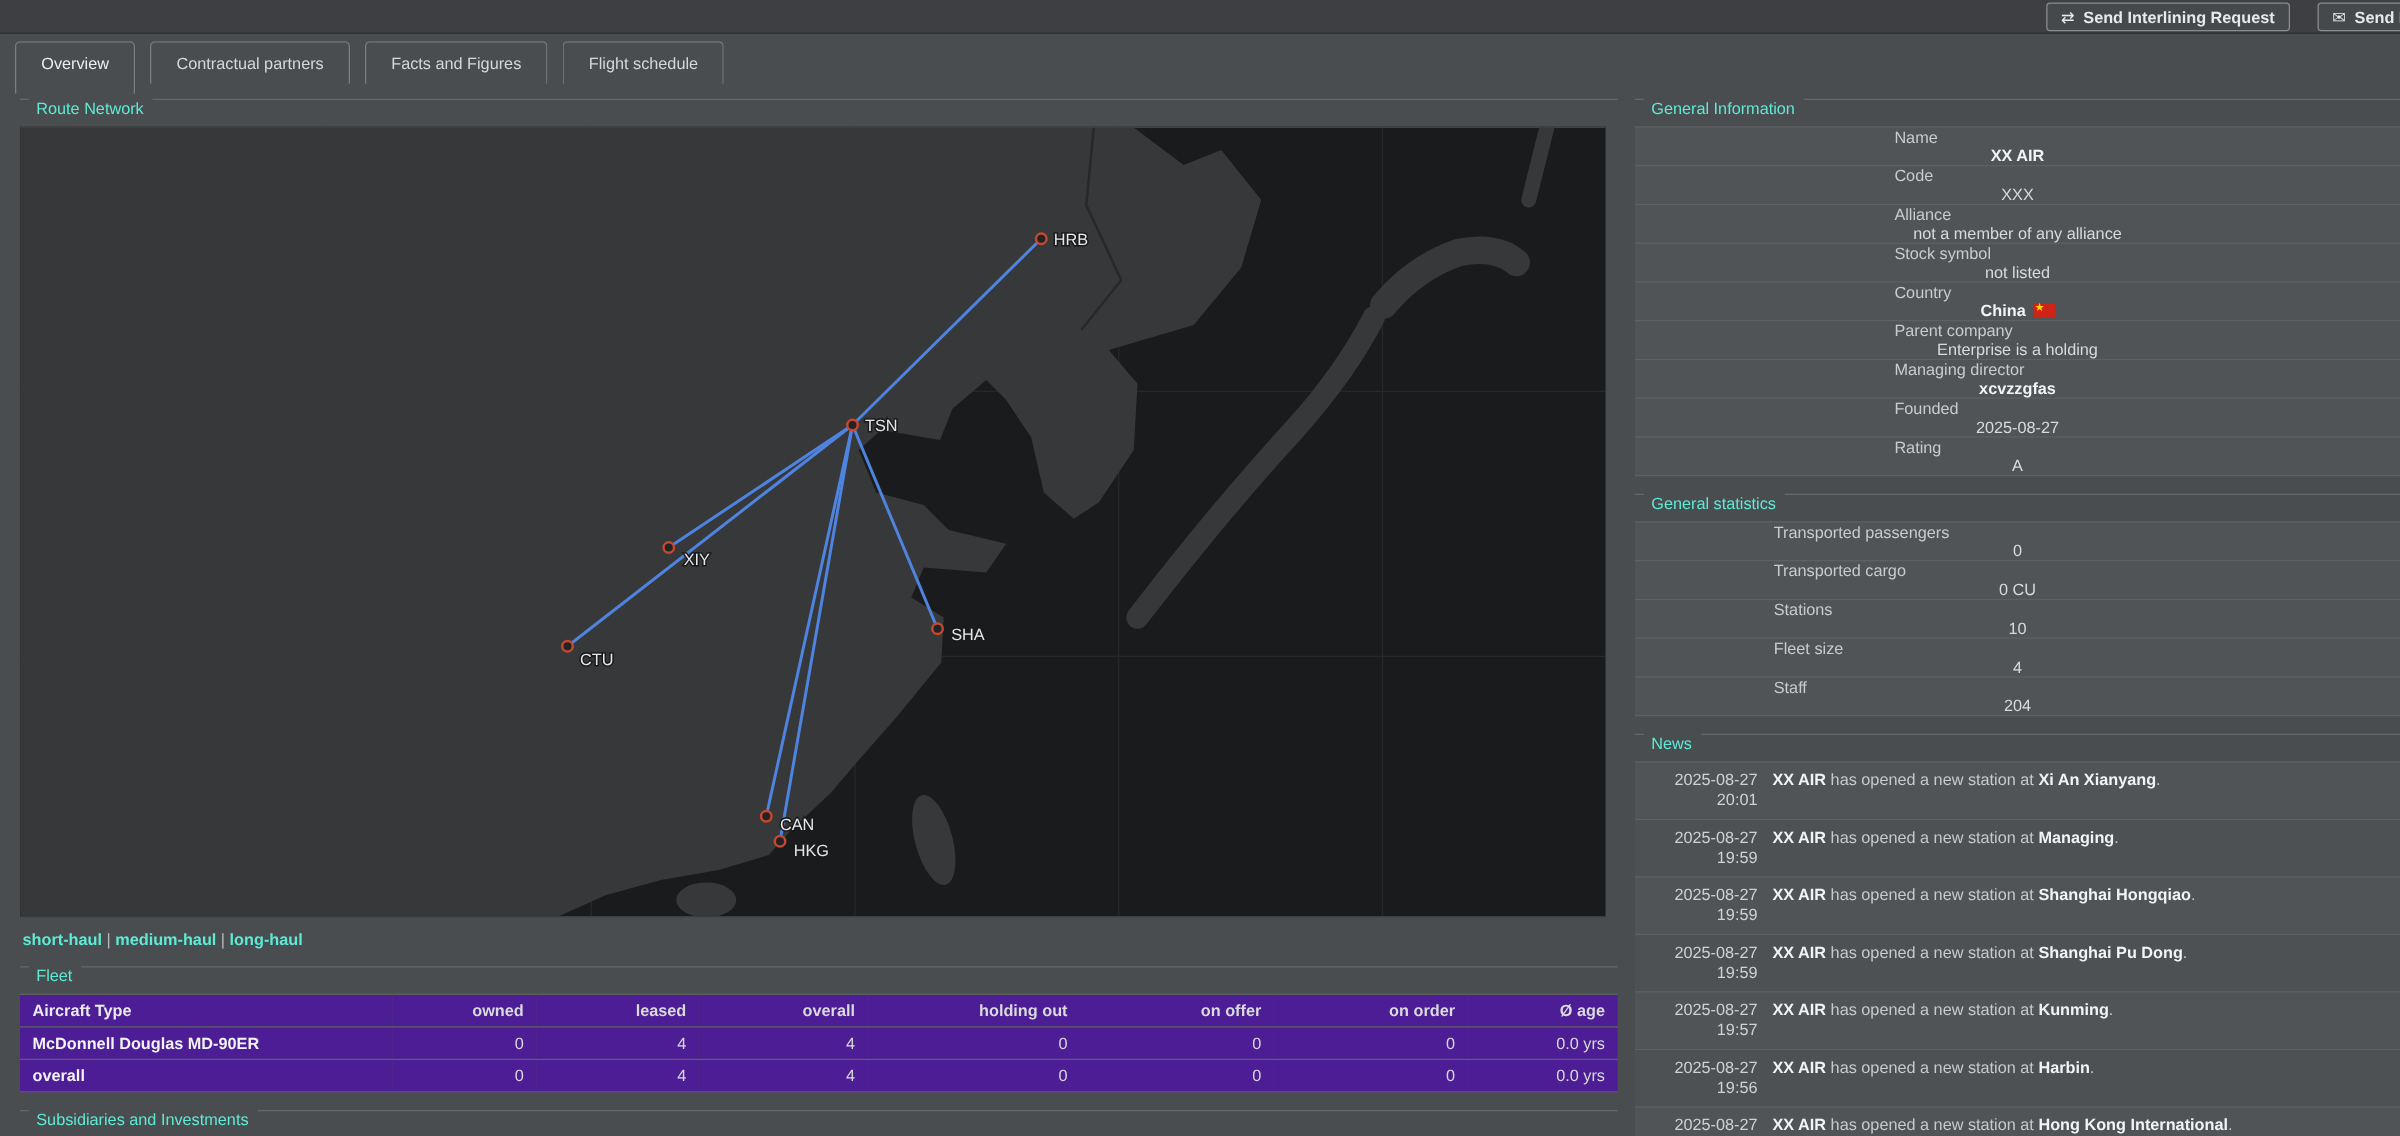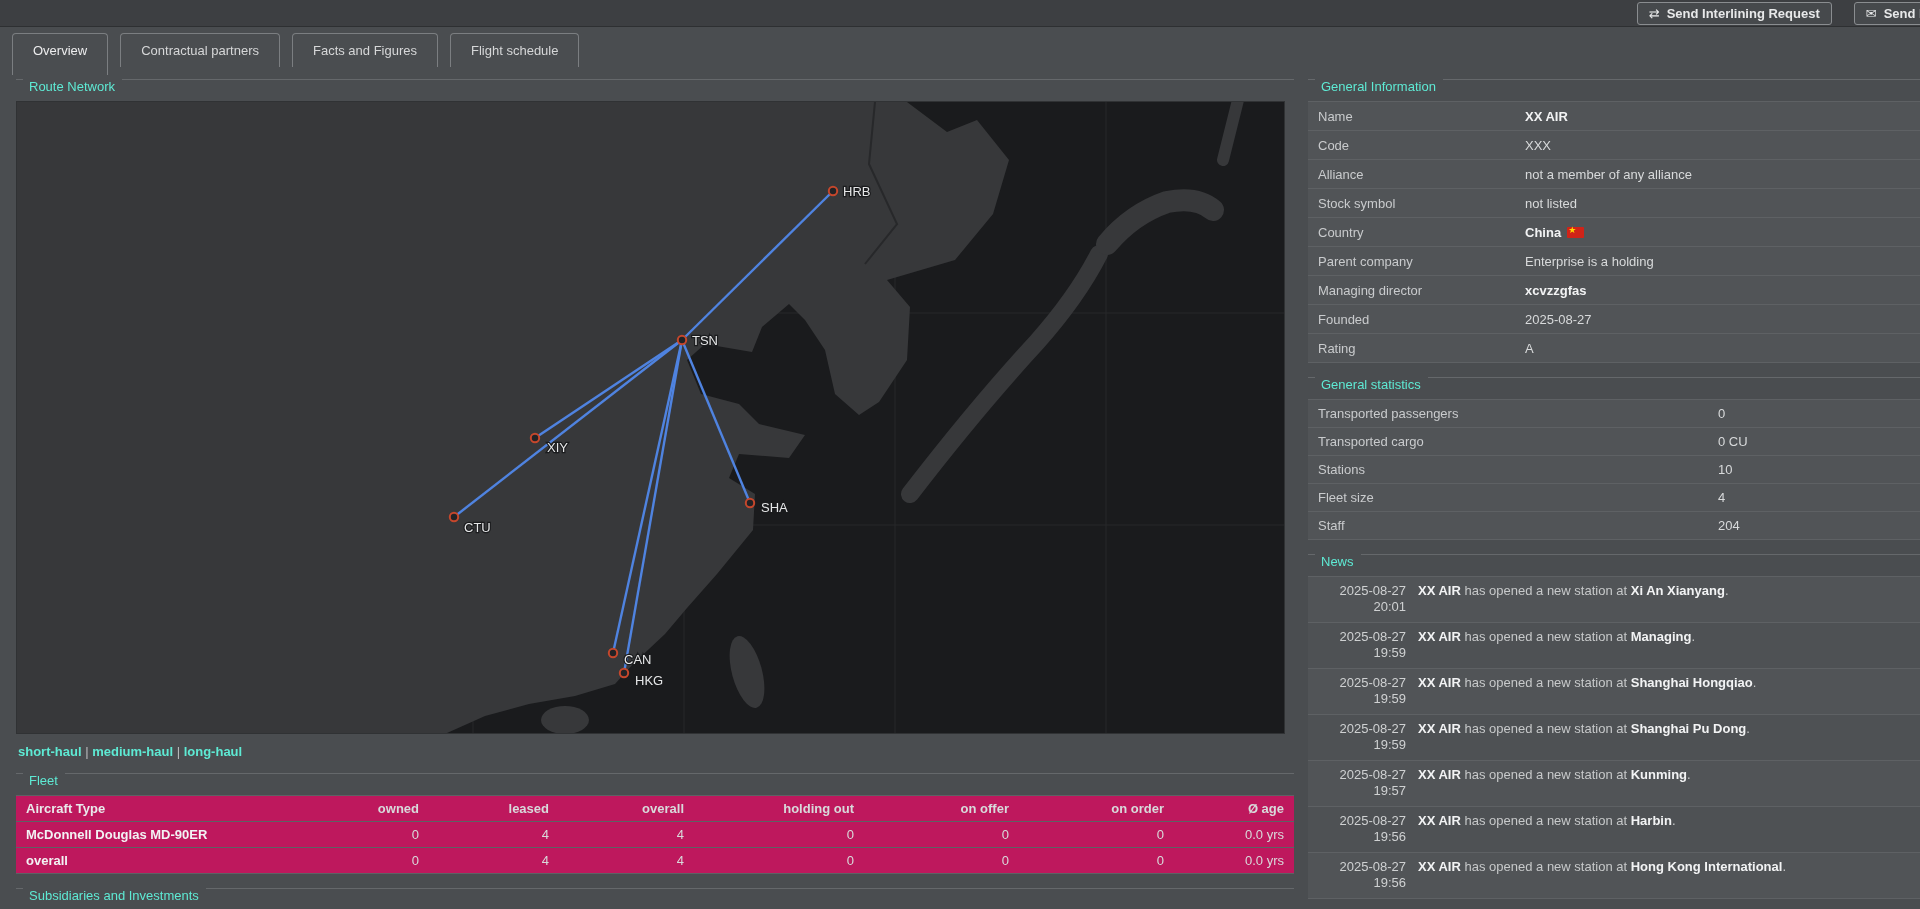--- a/index.html
+++ b/index.html
@@ -44,36 +44,36 @@
   .route{stroke:#4f83e0;stroke-width:2.4;}
   .apt{fill:#222326;stroke:#c5472c;stroke-width:2;}
   .aptlbl{fill:#e6e7e8;font-size:13px;font-family:"Liberation Sans",sans-serif;
           paint-order:stroke;stroke:#1a1b1d;stroke-width:2.5px;}
   
   .haul-links{margin:10px 2px 2px;color:#b9bbbd;}
   .haul{color:#5eead4;font-weight:bold;cursor:pointer;}
   .sep{color:#b9bbbd;}
   
   .fleet{width:100%;border-collapse:collapse;border-bottom:1px solid #5e6164;}
-  .fleet th,.fleet td{padding:5px 10px;border-top:1px solid #5e6164;background:#be185d;font-size:13px;font-weight:normal;}
+  .fleet th,.fleet td{padding:5px 10px;border-top:1px solid #5e6164;background:#4c1d95;font-size:13px;font-weight:normal;}
   .fleet th{font-weight:bold;color:#e9eaeb;}
   .fleet .num{text-align:right;color:#d8dadb;}
   .fleet .type{text-align:left;}
   .fleet th:nth-child(2),.fleet td:nth-child(2){width:95px;}
   .fleet th:nth-child(3),.fleet td:nth-child(3){width:110px;}
   .fleet th:nth-child(4),.fleet td:nth-child(4){width:115px;}
   .fleet th:nth-child(5),.fleet td:nth-child(5){width:150px;}
   .fleet th:nth-child(6),.fleet td:nth-child(6){width:135px;}
   .fleet th:nth-child(7),.fleet td:nth-child(7){width:135px;}
   .fleet th:nth-child(8),.fleet td:nth-child(8){width:100px;}
   .lnk{font-weight:bold;color:#f2f3f4;cursor:pointer;}
   .b{font-weight:bold;color:#f2f3f4;}
   
   .panel-table{border-bottom:1px solid #5e6164;}
-  .info-row{display:flex;align-items:center;background:#515457;border-top:1px solid #5e6164;min-height:28px;}
+  .info-row{display:flex;align-items:center;background:#515457;border-top:1px solid #5e6164;min-height:28px;flex-direction:column;}
   .stats .info-row{min-height:27px;}
   .info-label{flex:none;padding-left:10px;color:#c9cbcd;}
   .gi .info-label{width:207px;}
   .stats .info-label{width:400px;}
   .info-value{flex:1;color:#d8dadb;}
   .strong{font-weight:bold;color:#f2f3f4;}
   .linky{cursor:pointer;}
   .flag{display:inline-block;width:17px;height:11px;background:#d02318;border-radius:1px;
         margin-left:6px;vertical-align:-1px;position:relative;}
   .flag::before{content:"\2605";position:absolute;left:1px;top:-2px;color:#ffd500;font-size:9px;line-height:11px;}

